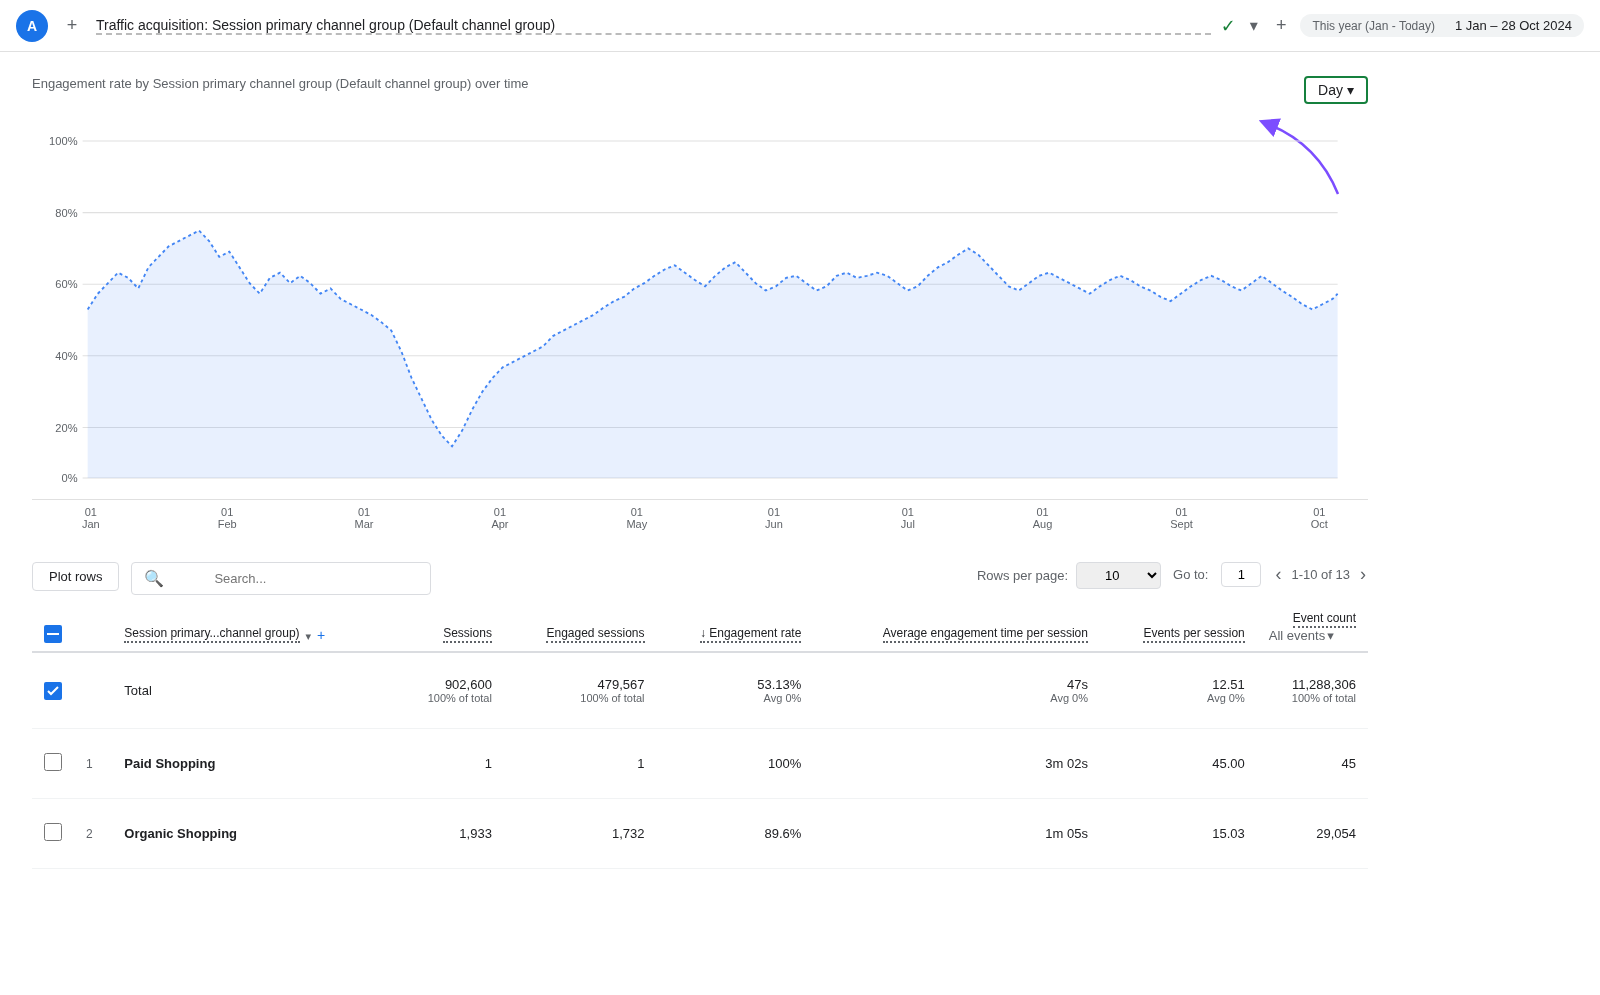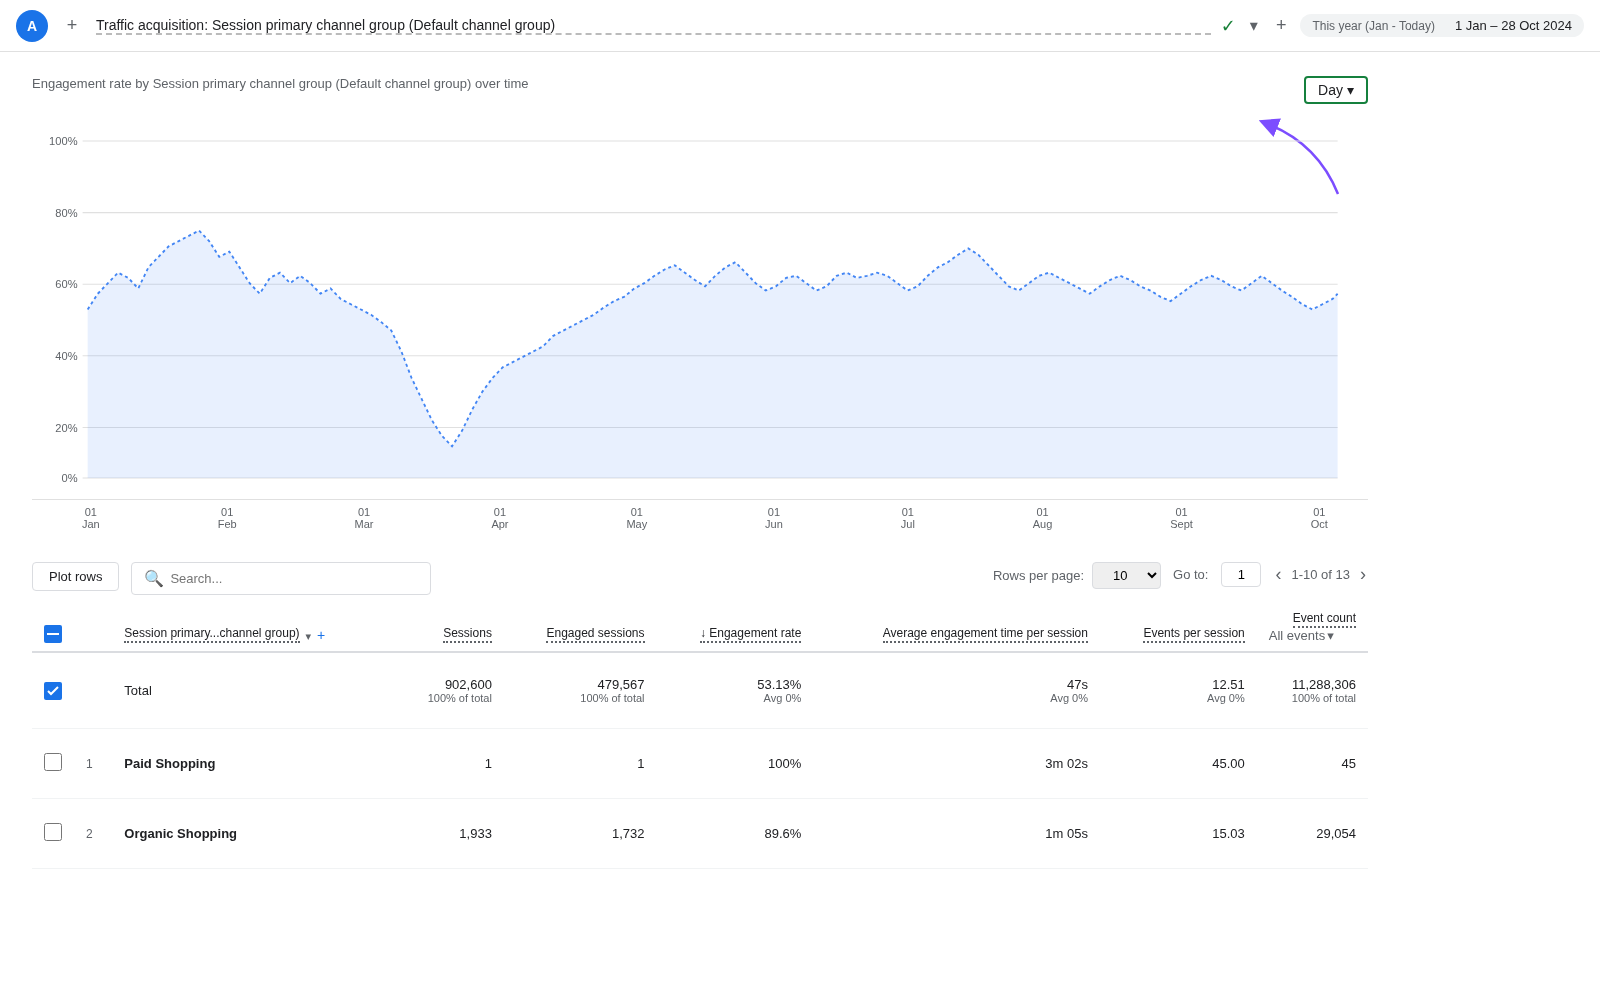--- a/index.html
+++ b/index.html
@@ -107,29 +107,29 @@
       padding: 6px 16px; font-size: 13px; cursor: pointer;
       background: #fff; color: #202124;
     }
     .search-box {
       display: flex; align-items: center; gap: 6px;
       border: 1px solid #dadce0; border-radius: 4px;
       padding: 6px 12px; flex: 1; max-width: 300px;
     }
     .search-icon { color: #5f6368; font-size: 16px; }
     .search-input {
-      border: none; outline: none; font-size: 13px; width: 100%;
+      border: none; outline: none; font-size: 13px; width: 100%; margin-left: 44px;
     }
     .rows-per-page {
       margin-left: auto; display: flex; align-items: center; gap: 8px;
       font-size: 13px; color: #5f6368;
     }
     .rows-select {
       border: 1px solid #dadce0; border-radius: 4px;
-      padding: 4px 16px; font-size: 13px; cursor: pointer;
+      padding: 4px 24px; font-size: 13px; cursor: pointer;
     }
     .go-to {
       display: flex; align-items: center; gap: 13px;
       font-size: 13px; color: #5f6368;
     }
     .go-to-input {
       width: 40px; border: 1px solid #dadce0; border-radius: 4px;
       padding: 4px 8px; font-size: 13px; text-align: center;
     }
     .pagination {

